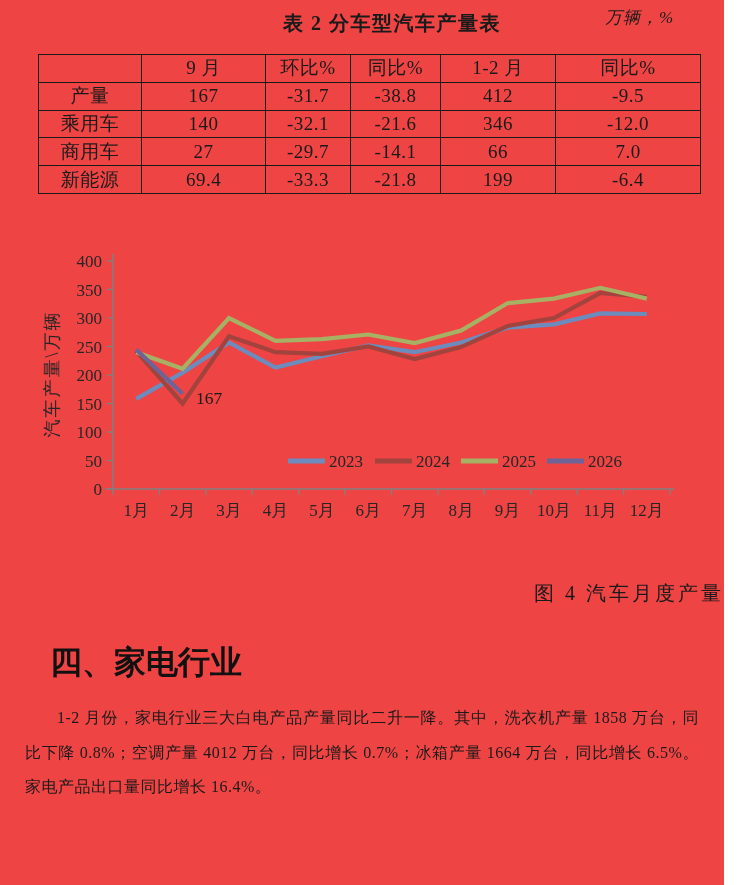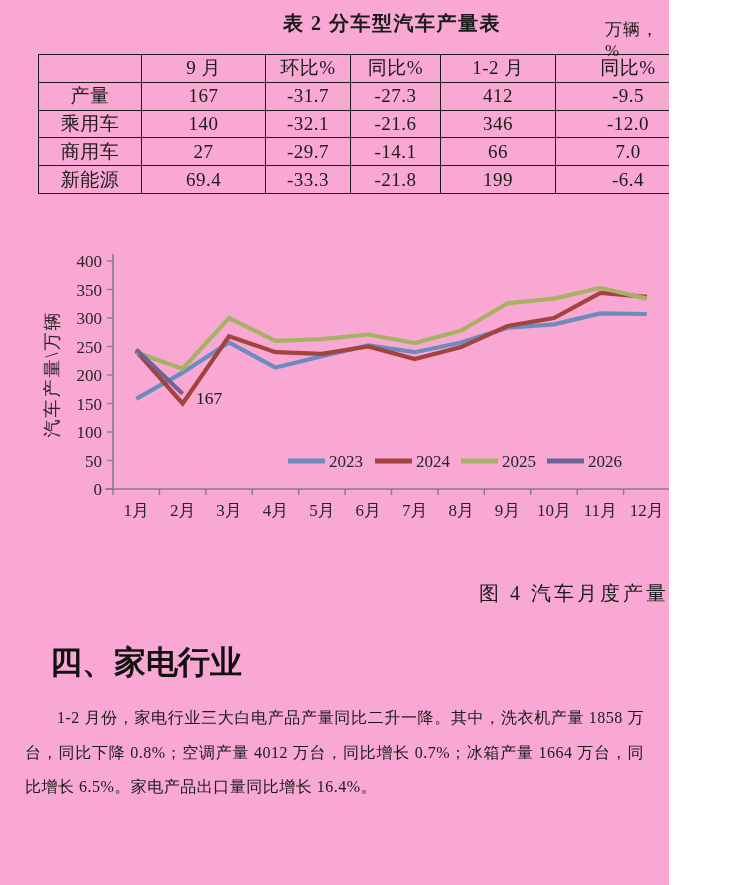--- a/index.html
+++ b/index.html
@@ -1,24 +1,24 @@
 <!DOCTYPE html>
 <html><head>
 <meta charset="utf-8">
 <style>
   html,body{margin:0;padding:0;}
   body{
     width:740px;height:885px;background:#ffffff;
     font-family:"Liberation Serif","DejaVu Serif",serif;color:#1a1a1a;
   }
-  .page{position:relative;width:669px;height:885px;overflow:hidden;background:#f9a8d4;}
+  .page{position:relative;width:724px;height:885px;overflow:hidden;background:#ef4444;}
 
   .title-row{position:relative;height:32px;padding-top:12px;}
   .table-title{position:absolute;left:283px;top:10px;font-size:20px;font-weight:700;letter-spacing:1.5px;}
-  .table-unit{position:absolute;left:605px;top:18px;font-size:17px;letter-spacing:1px;}
+  .table-unit{position:absolute;left:605px;top:6px;font-size:17px;letter-spacing:1px;font-style:italic;}
 
   table.prod{border-collapse:collapse;margin:10px 0 0 38px;width:662px;table-layout:fixed;}
   .prod th,.prod td{
     border:1.6px solid #1a1a1a;height:26.8px;text-align:center;
     font-size:19px;font-weight:400;padding:0;letter-spacing:0.5px;
   }
 
   .chart-wrap{margin-top:52px;}
   svg .tick{font-size:17px;fill:#262626;font-family:"Liberation Serif","DejaVu Serif",serif;}
   svg .ylab{font-size:18px;fill:#262626;font-family:"Liberation Serif","DejaVu Serif",serif;letter-spacing:2px;}
@@ -62,21 +62,21 @@
           <th>同比%</th>
           <th>1-2 月</th>
           <th>同比%</th>
         </tr>
       </thead>
     <tbody id="table-body">
         <tr>
           <td>产量</td>
           <td>167</td>
           <td>-31.7</td>
-          <td>-27.3</td>
+          <td>-38.8</td>
           <td>412</td>
           <td>-9.5</td>
         </tr>
         <tr>
           <td>乘用车</td>
           <td>140</td>
           <td>-32.1</td>
           <td>-21.6</td>
           <td>346</td>
           <td>-12.0</td>

